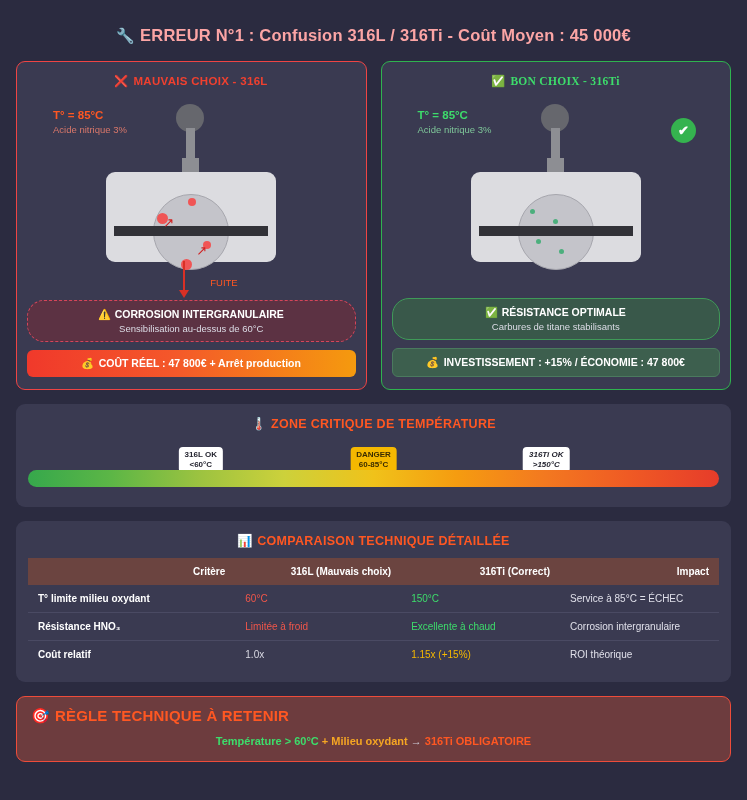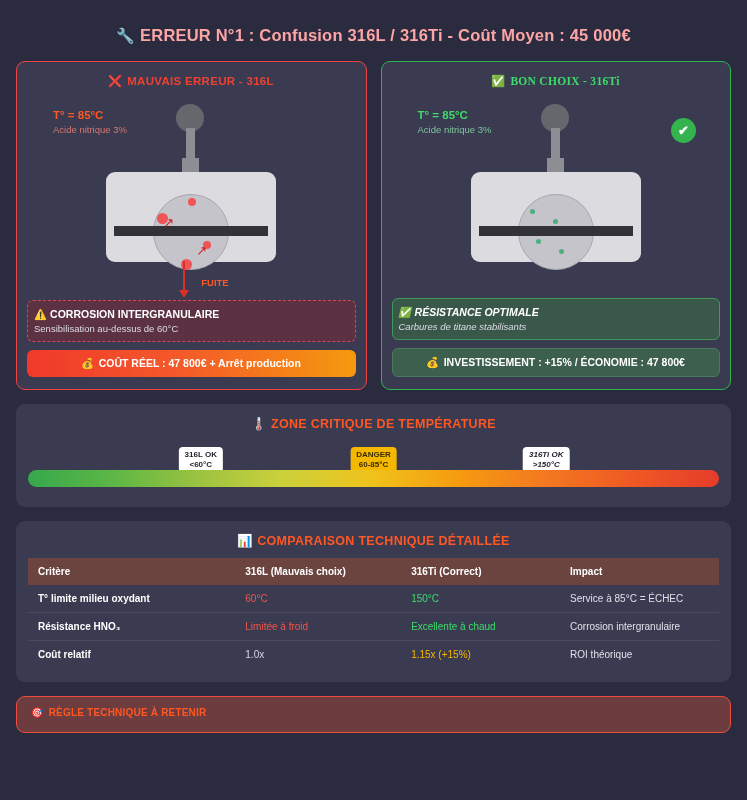--- a/index.html
+++ b/index.html
@@ -108,41 +108,41 @@
   }
   .leak-arrow {
     width: 2px; height: 30px; background: #d93025; position: relative;
   }
   .leak-arrow:after {
     content: ""; position: absolute; left: -4px; bottom: -7px;
     border-left: 5px solid transparent; border-right: 5px solid transparent;
     border-top: 8px solid #d93025;
   }
   .leak-label {
-    color: #ff5722; font-size: 9.5px; font-weight: bold;
-    margin-left: 16px; margin-top: 16px;
+    color: #ff5722; font-size: 9.5px; font-weight: normal;
+    margin-left: 25px; margin-top: 16px;
   }
 
   .check-badge {
     position: absolute; right: 24px; top: 20px;
     width: 25px; height: 25px; border-radius: 50%;
     background: #35b34f; color: #fff;
     display: flex; align-items: center; justify-content: center;
     font-size: 13px; font-weight: bold;
   }
 
   
   .note {
-    border-radius: 6px; padding: 7px 6px; text-align: left; margin-top: auto;
+    border-radius: 17px; padding: 7px 6px; text-align: center; margin-top: auto;
   }
   .note.warn {
     border: 1.5px dashed #d6455a; background: #5c3243;
   }
   .note.ok {
-    border: 1.5px solid #3f9a58; background: #39584a; font-style: italic;
+    border: 1.5px solid #3f9a58; background: #39584a;
   }
   .note .l1 { font-size: 10.5px; font-weight: bold; color: #ffffff; }
   .note .l2 { font-size: 9.5px; color: #dcdce6; margin-top: 2px; }
   .note .l1 .ico { margin-right: 3px; }
 
   .cost-bar {
     margin-top: 8px; border-radius: 6px; padding: 7px 6px; text-align: center;
     font-size: 10.5px; font-weight: bold; color: #ffffff;
     background: linear-gradient(90deg, #f0392b 0%, #f4582a 45%, #f59a0e 100%);
   }
@@ -186,21 +186,21 @@
     text-align: center; white-space: nowrap;
   }
   .temp-marker.light { background: #ffffff; color: #24242f; }
   .temp-marker.danger { background: #f5b800; color: #3a2c00; }
 
   
   table { width: 100%; border-collapse: collapse; }
   thead th {
     background: #6b4440; color: #ffffff;
     font-size: 10px; font-weight: bold;
-    text-align: left; padding: 8px 10px; margin-left: 36px;
+    text-align: right; padding: 8px 10px; margin-left: 36px;
   }
   tbody td {
     font-size: 10px; padding: 8px 10px;
     border-bottom: 1px solid #4a4a63; color: #e0e0ea;
   }
   tbody tr:last-child td { border-bottom: none; }
   tbody td.crit { font-weight: bold; color: #ffffff; }
   .v-bad  { color: #f0564a; }
   .v-good { color: #3ddc6b; }
   .v-warn { color: #f5b800; }
@@ -208,21 +208,21 @@
 
   
   .rule-box {
     margin: 14px 6px 0 6px;
     background: #6d3c3e;
     border: 1.5px solid #ef4c3a;
     border-radius: 9px;
     padding: 10px 14px 14px 14px;
   }
   .rule-title {
-    color: #ff5722; font-size: 10px; font-weight: bold; letter-spacing: .2px;
+    color: #ff5722; font-size: 15px; font-weight: bold; letter-spacing: .2px;
   }
   .rule-title .ico { margin-right: 5px; }
   .rule-body {
     text-align: center; font-size: 11px; font-weight: bold; margin-top: 10px;
   }
   .rule-body .g { color: #3ddc6b; }
   .rule-body .o { color: #f5a623; }
   .rule-body .r { color: #ff5722; }
   .rule-body .w { color: #cfcfdb; }
 </style>
@@ -232,21 +232,21 @@
 <div class="page">
 
   <div class="main-title">
     <span class="ico">🔧</span><span>ERREUR N°1 : Confusion 316L / 316Ti - Coût Moyen : 45 000€</span>
   </div>
 
   <div class="cards">
 
     <div class="card bad">
       <div class="card-title">
-        <span class="ico">❌</span><span>MAUVAIS ERREUR - 316L</span>
+        <span class="ico">❌</span><span>MAUVAIS CHOIX - 316L</span>
       </div>
 
       <div class="diagram">
         <div class="cond">
           <div class="t1">T° = 85°C</div>
           <div class="t2">Acide nitrique 3%</div>
         </div>
         <div class="valve-wrap">
           <div class="knob"></div>
           <div class="stem"></div>
@@ -375,15 +375,22 @@
           <td>ROI théorique</td>
         </tr>
       </tbody>
     </table>
   </div>
 
   <div class="rule-box">
     <div class="rule-title">
       <span class="ico">🎯</span><span>RÈGLE TECHNIQUE À RETENIR</span>
     </div>
+    <div class="rule-body">
+      <span class="g">Température &gt; 60°C</span>
+      <span class="o">+</span>
+      <span class="o">Milieu oxydant</span>
+      <span class="w">→</span>
+      <span class="r">316Ti OBLIGATOIRE</span>
+    </div>
   </div>
 
 </div>
 
 </body></html>

